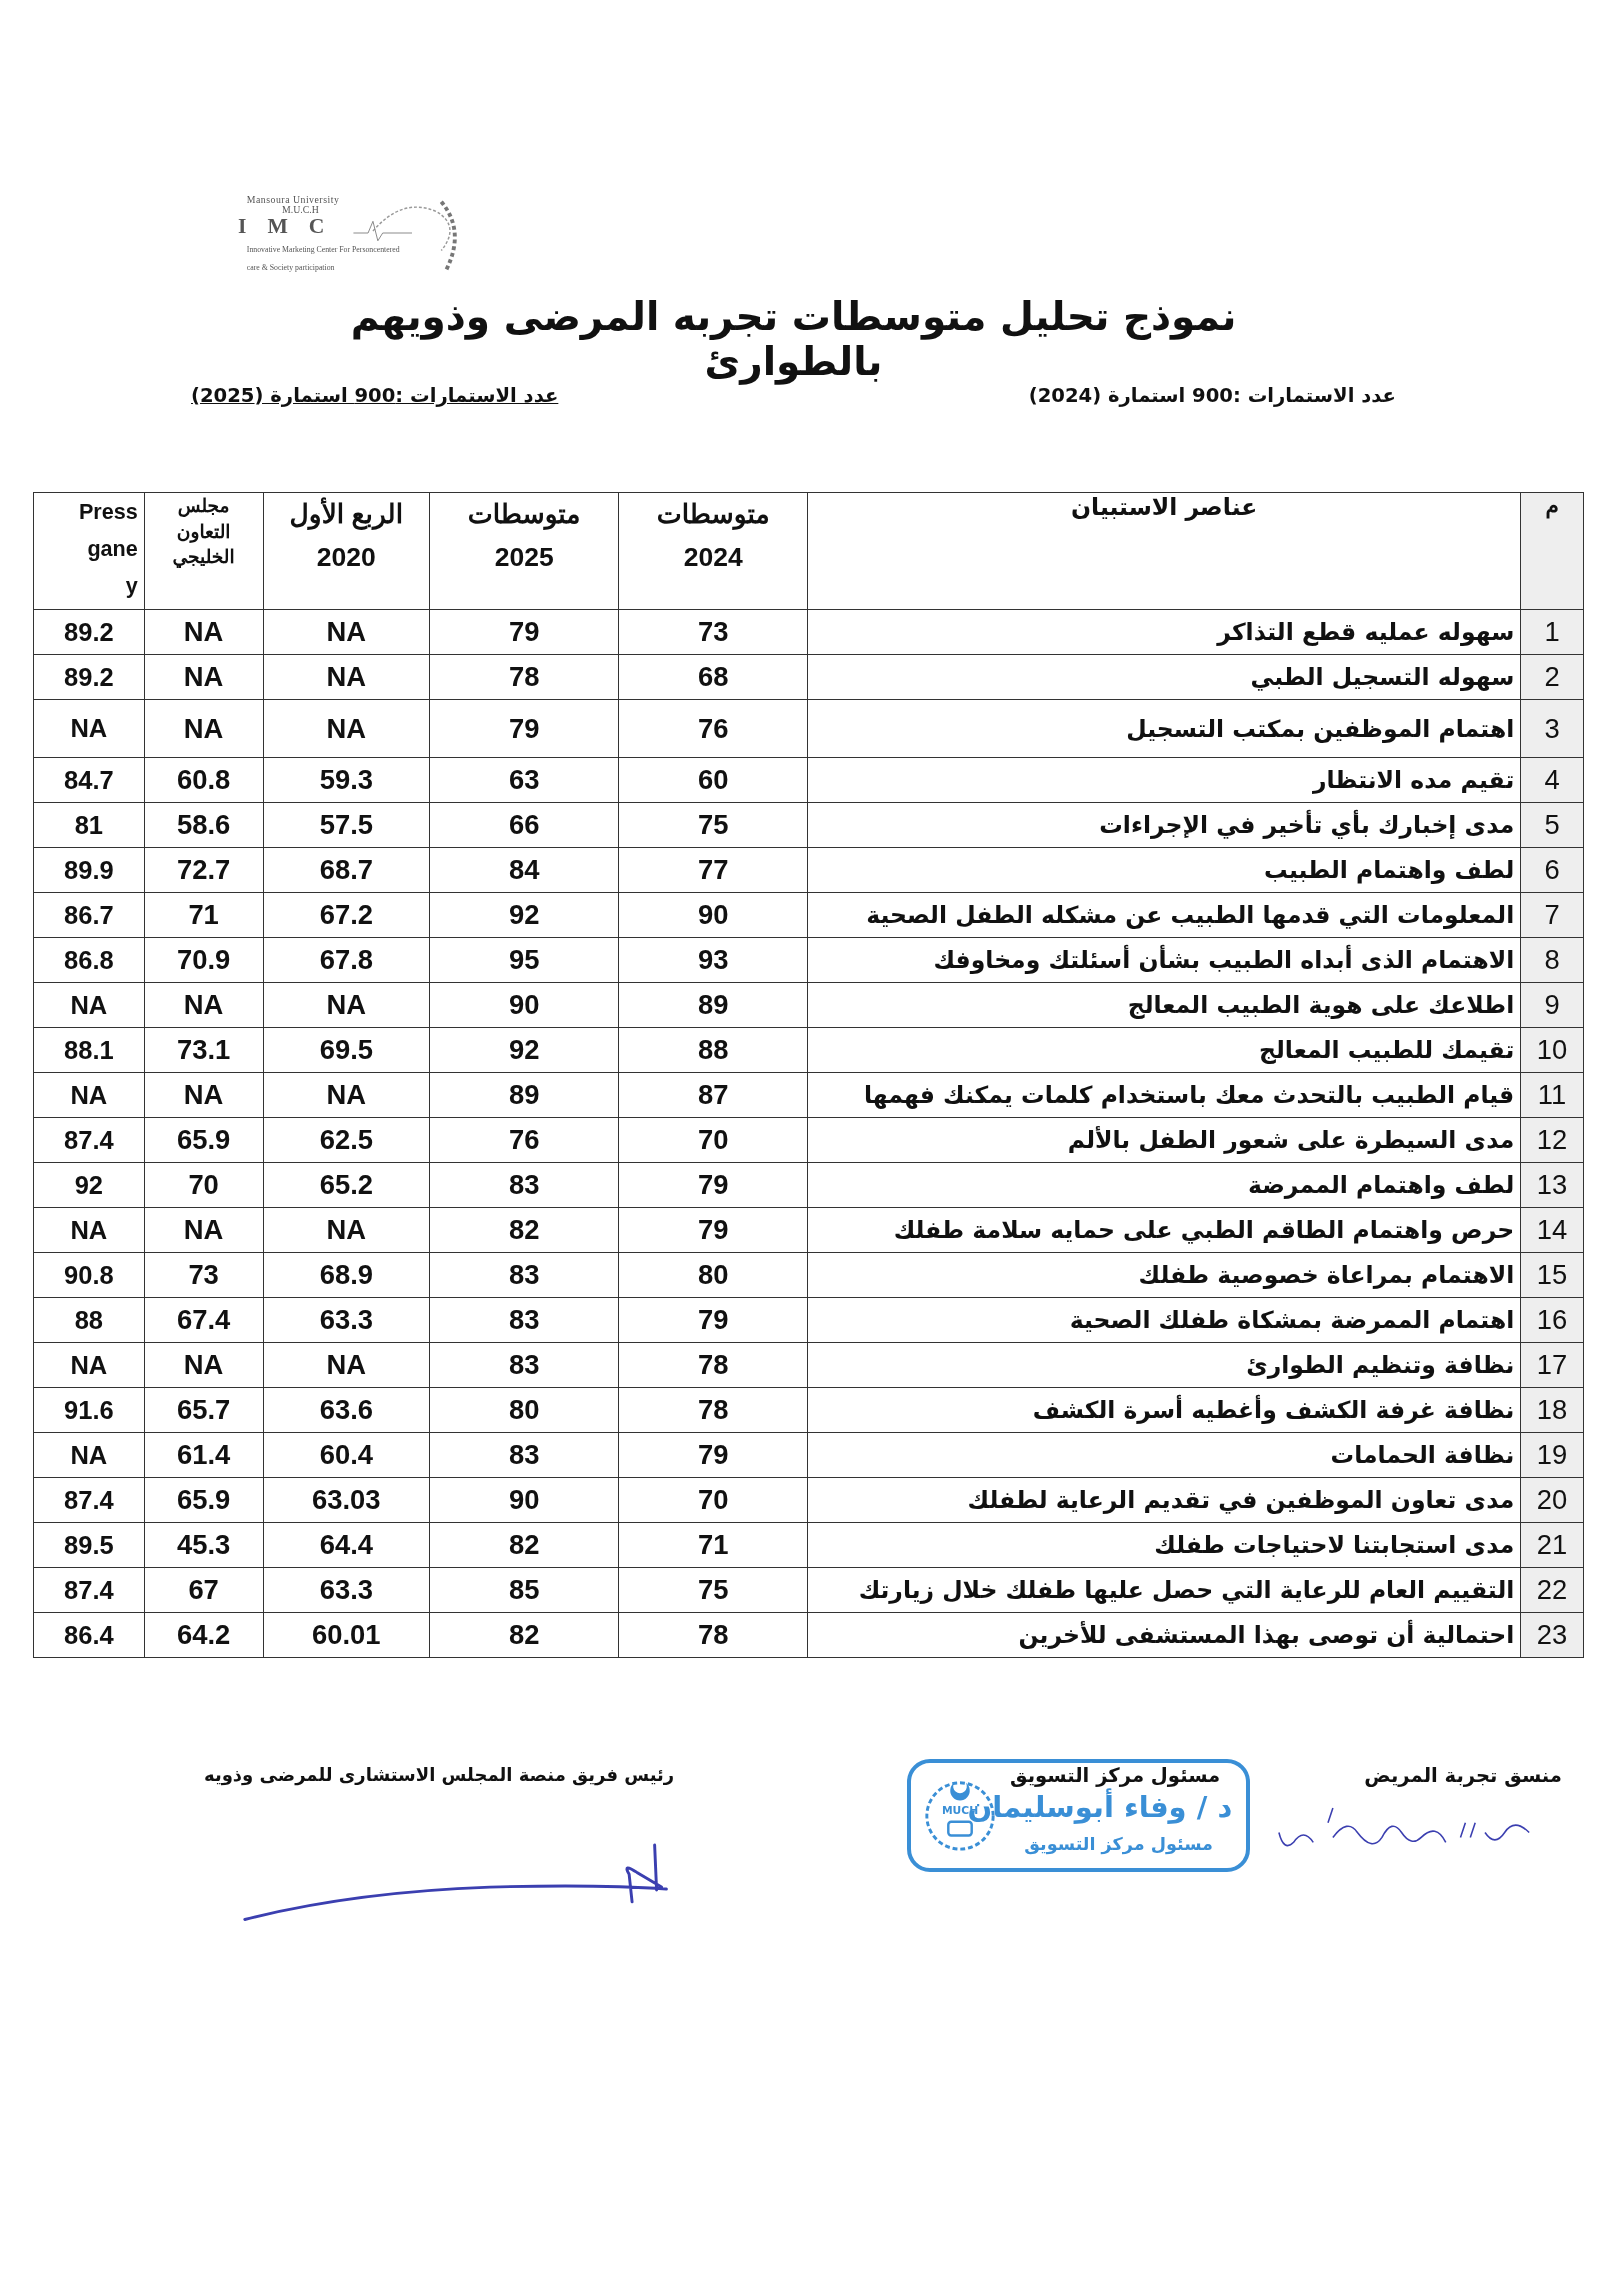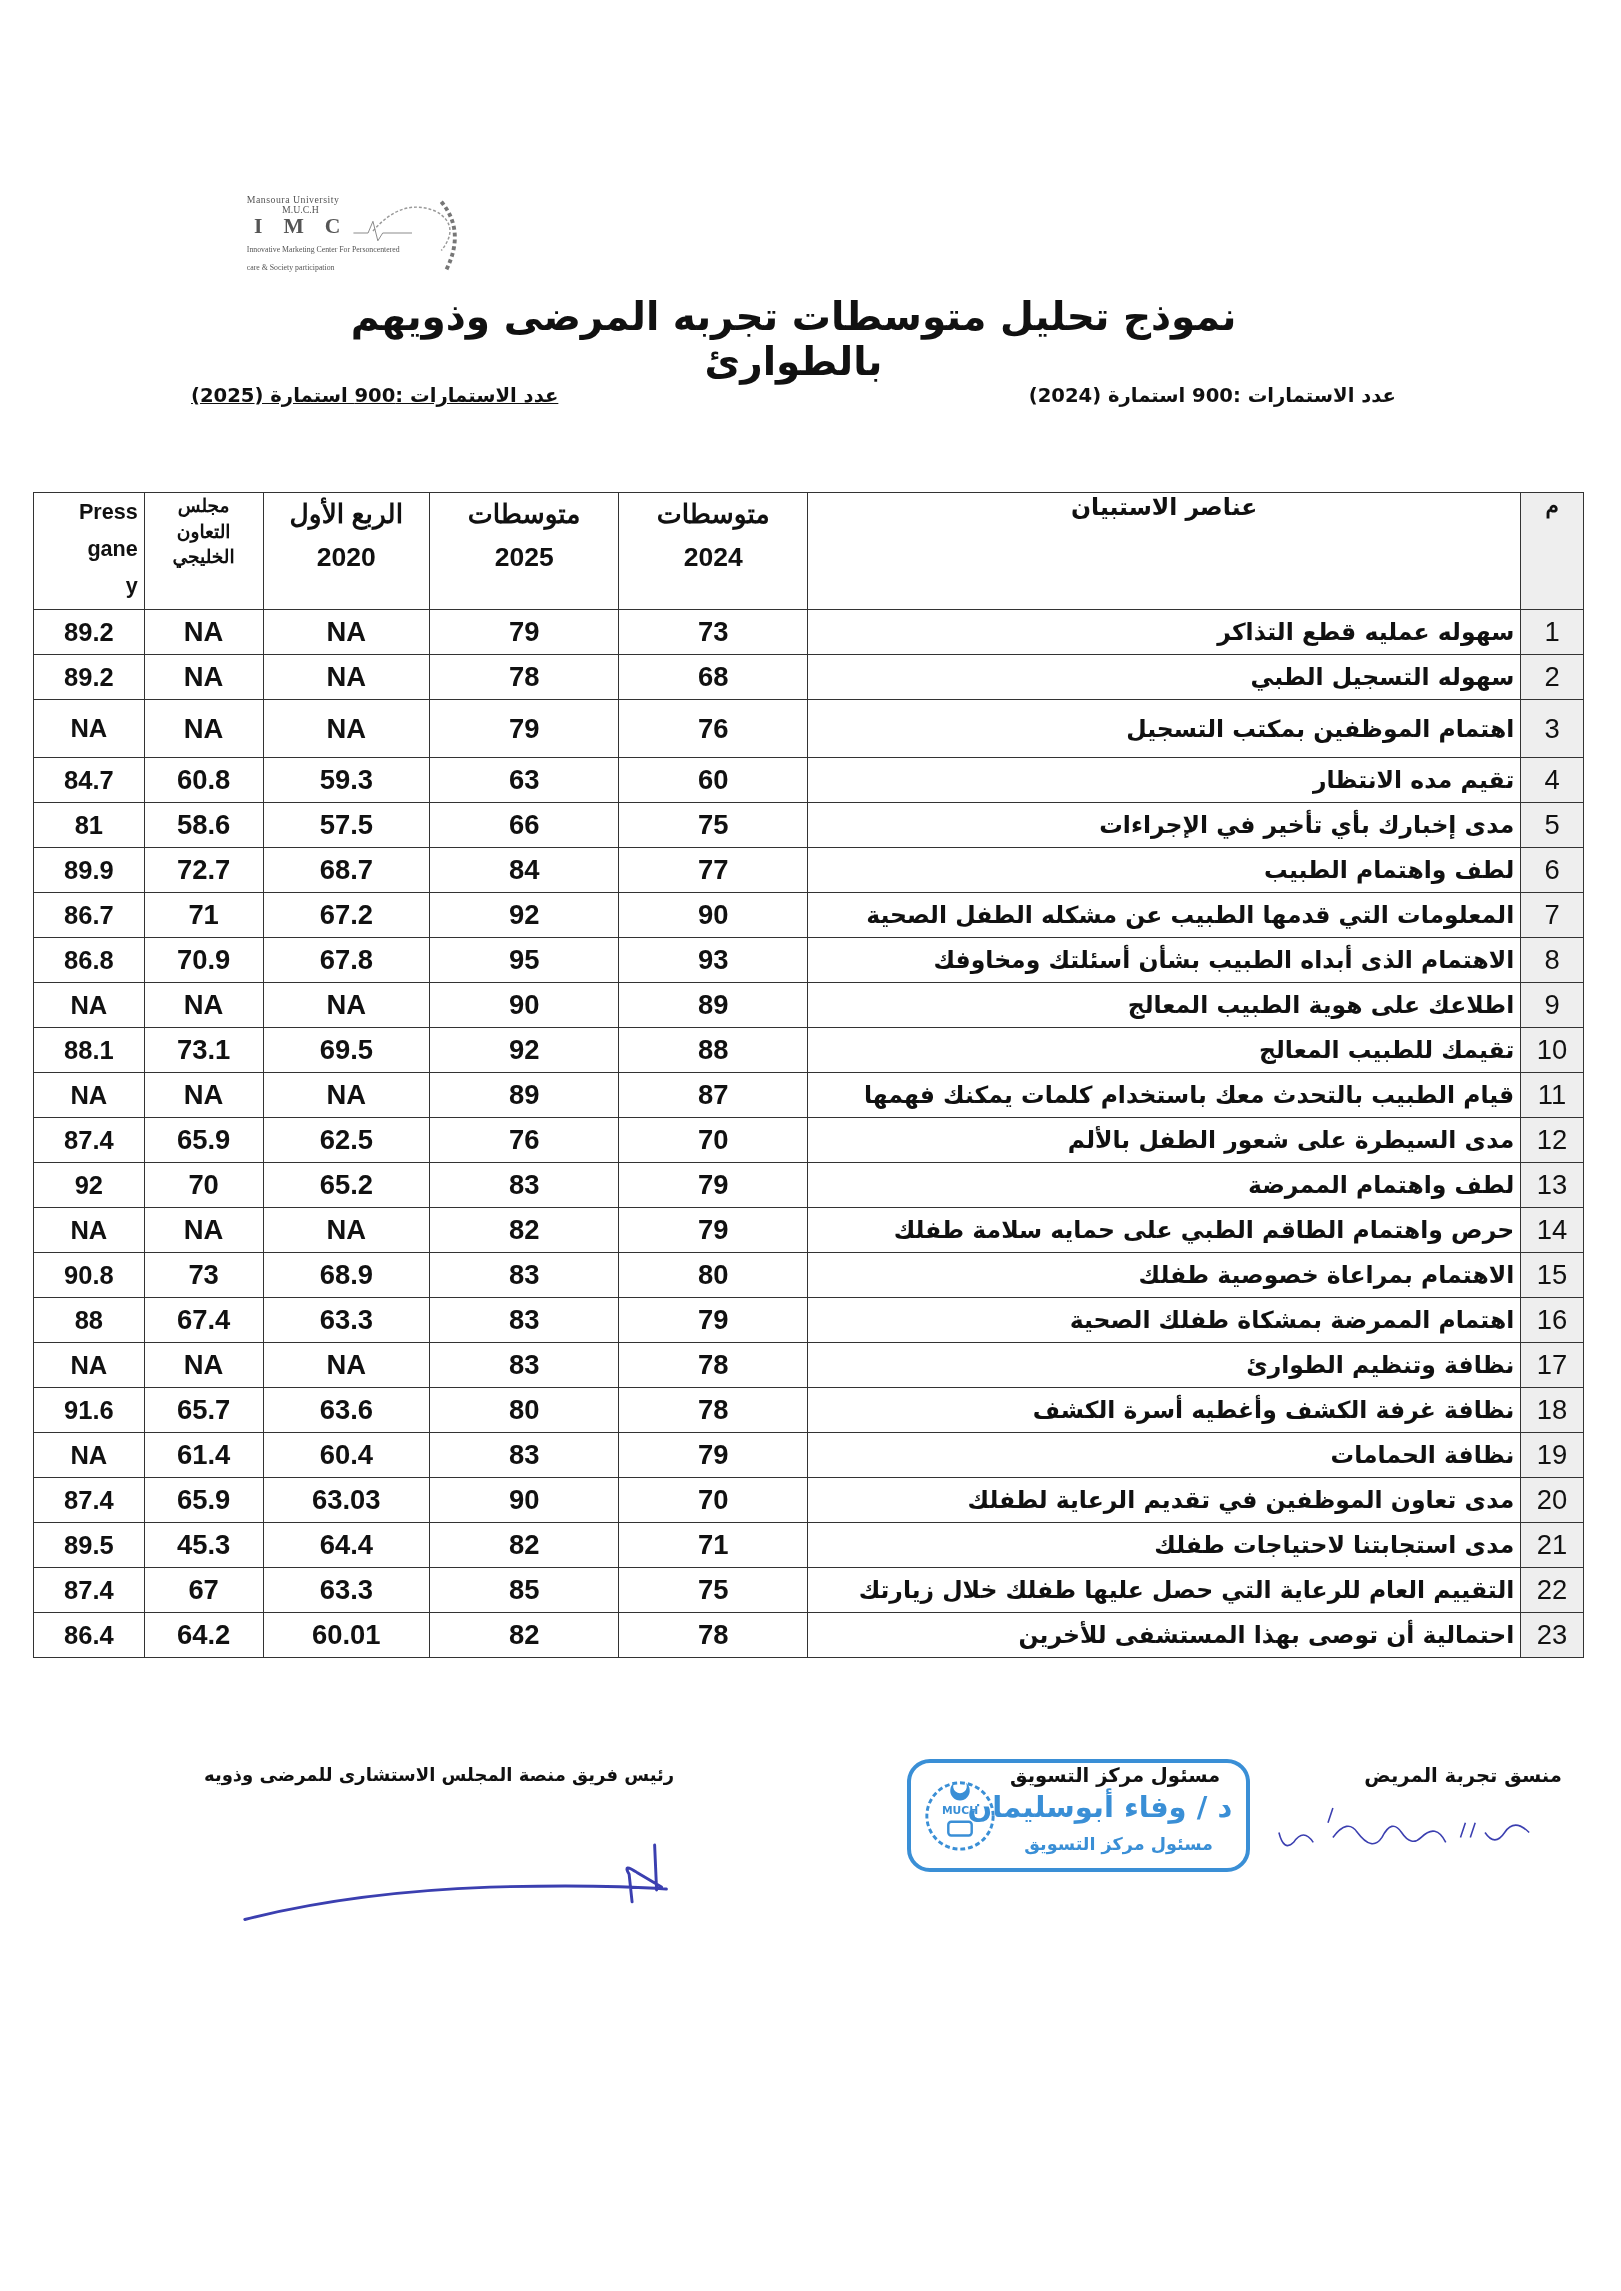--- a/index.html
+++ b/index.html
@@ -2,21 +2,21 @@
 <html><head>
   <meta charset="utf-8">
   <style>
     html, body { margin: 0; padding: 0; background: #ffffff; }
     body { width: 1621px; height: 2292px; position: relative; overflow: hidden;
            font-family: "DejaVu Sans", sans-serif; color: #111; }
 
     .logo { position: absolute; left: 235px; top: 192px; width: 235px; height: 82px; }
     .logo .l1 { position: absolute; left: 11.8px; top: 2px; font-family: "Liberation Serif", serif; font-size: 9.8px; color: #555; letter-spacing: 0.5px; }
     .logo .l2 { position: absolute; left: 47px; top: 11.8px; font-family: "Liberation Serif", serif; font-size: 9.8px; color: #555; }
-    .logo .l3 { position: absolute; left: 19px; top: 21.6px; font-family: "Liberation Serif", serif; font-size: 21.6px; color: #555; font-weight: bold; letter-spacing: 7.8px; }
+    .logo .l3 { position: absolute; left: 3px; top: 21.6px; font-family: "Liberation Serif", serif; font-size: 21.6px; color: #555; font-weight: bold; letter-spacing: 7.8px; }
     .logo .l4 { position: absolute; left: 11.8px; top: 49px; font-family: "Liberation Serif", serif; font-size: 7.8px; color: #555; line-height: 18px; width: 157px; }
     .logo svg { position: absolute; left: 118px; top: 0; }
 
     .title { position: absolute; left: 333px; top: 294px; width: 921px; text-align: center;
              font-family: "DejaVu Sans", sans-serif; font-weight: bold; font-size: 39px; direction: rtl; }
     .count-2024 { position: absolute; right: 225px; top: 384px; direction: rtl; font-weight: bold; font-size: 19.6px; }
     .count-2025 { position: absolute; left: 191px; top: 384px; direction: rtl; font-weight: bold; font-size: 19.6px; text-decoration: underline; }
 
     table.data { position: absolute; left: 33px; top: 492px; width: 1551px; border-collapse: collapse; direction: rtl; }
     table.data td, table.data th { border: 1.5px solid #333; padding: 0 5.9px; height: 44px; vertical-align: middle; }

